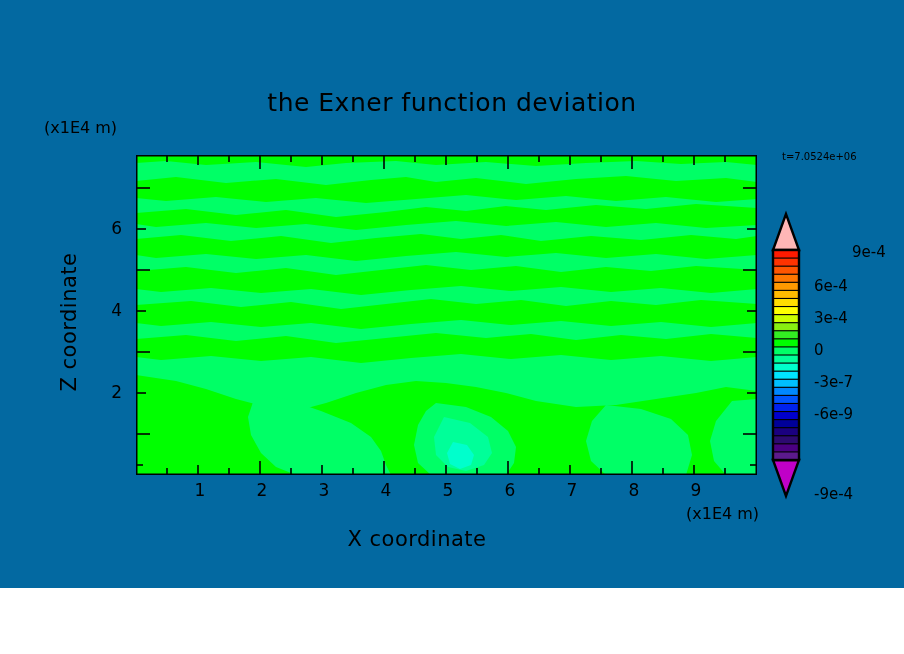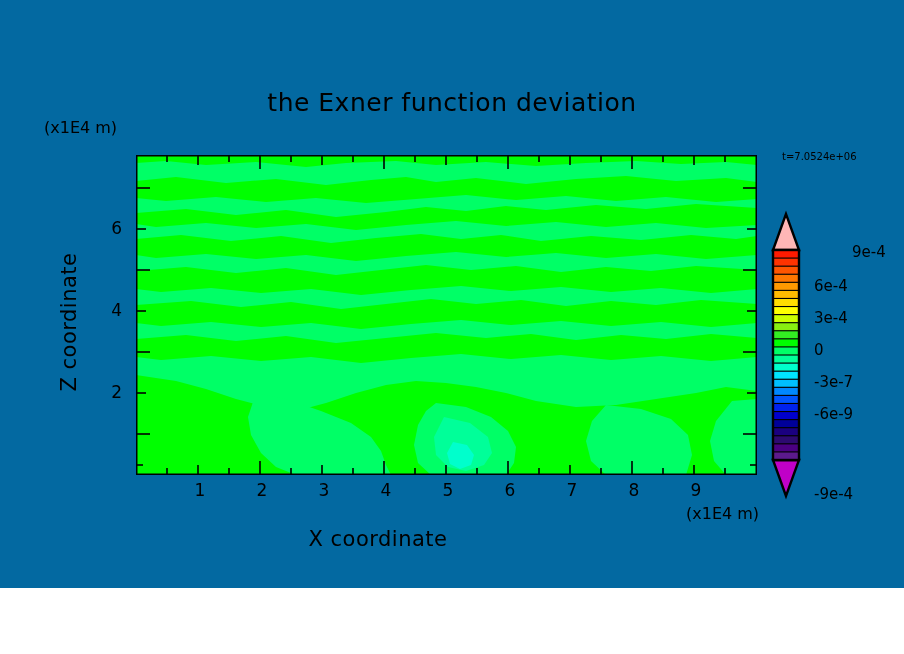--- a/index.html
+++ b/index.html
@@ -44,20 +44,21 @@
     top: 151px;
     font-size: 10px;
   }
   #x-axis-title {
     left: 0;
     top: 527px;
     width: 756px;
     text-align: center;
     font-size: 21px;
     letter-spacing: 0.5px;
+    padding-left: 39px;
   }
   #y-axis-title {
     left: -46px;
     top: 310px;
     width: 230px;
     text-align: center;
     font-size: 21px;
     letter-spacing: 0.5px;
     transform: rotate(-90deg);
     transform-origin: 50% 50%;

